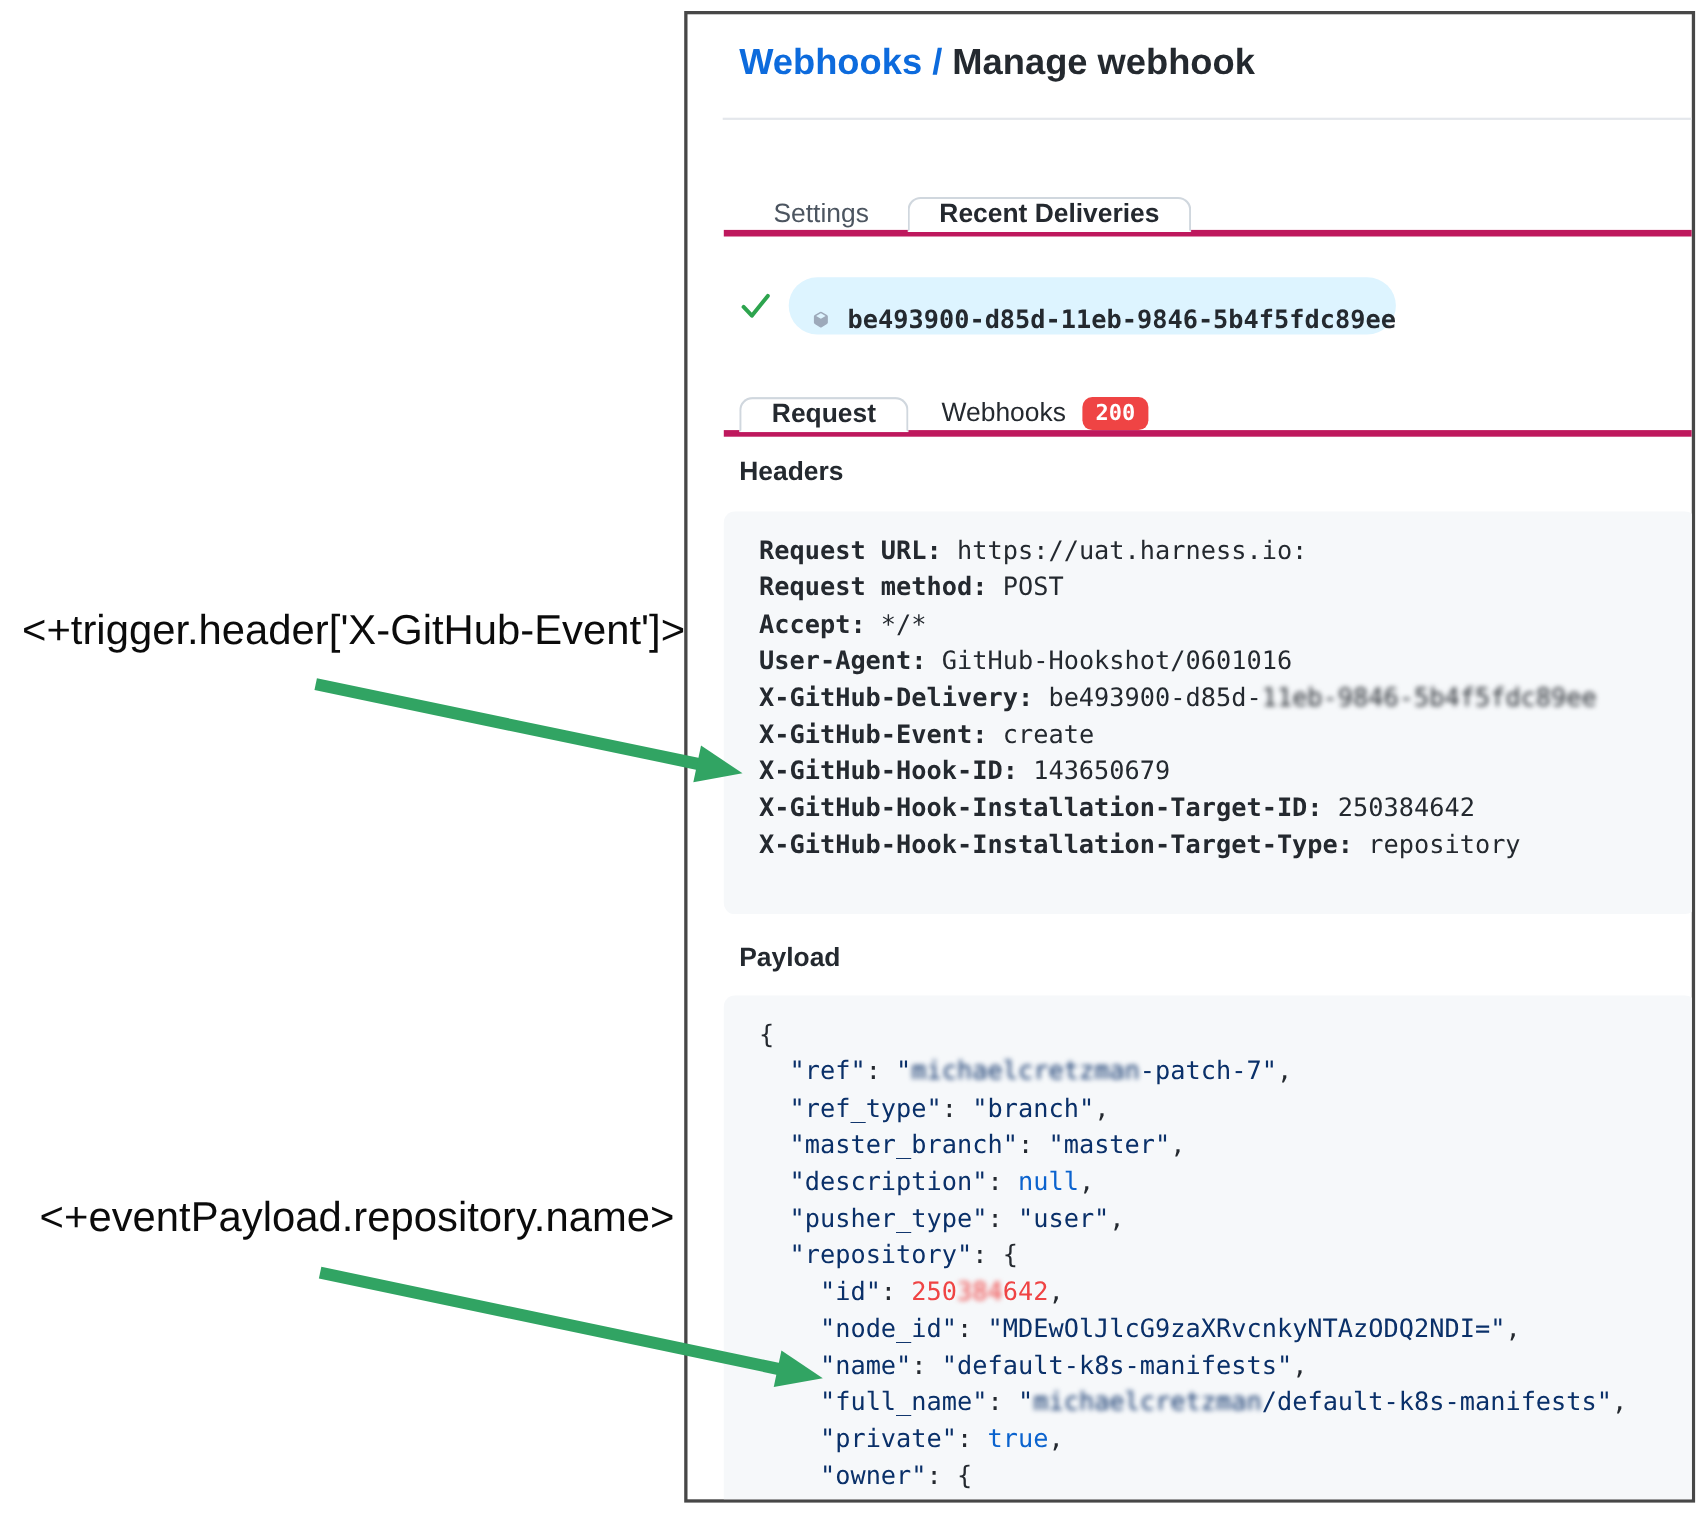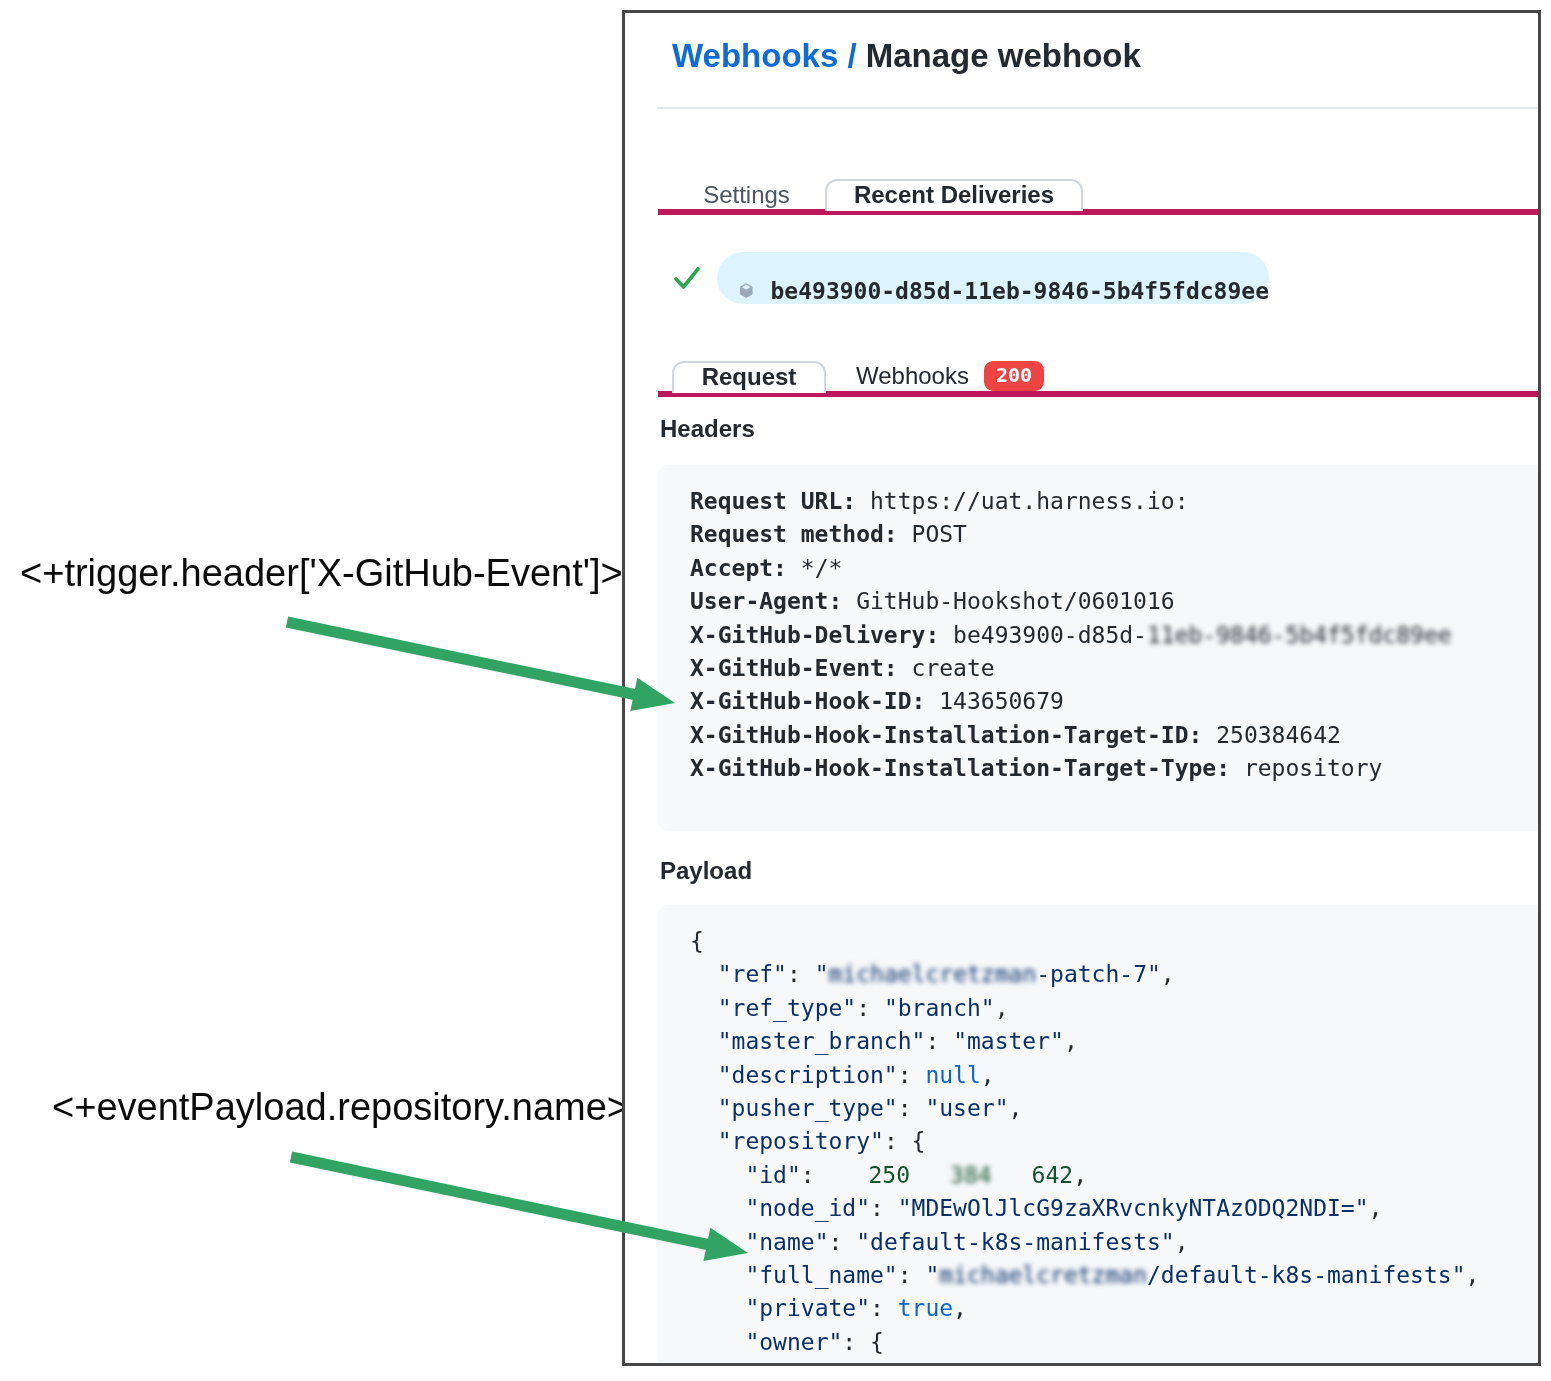--- a/index.html
+++ b/index.html
@@ -6,21 +6,21 @@
   body{
     width:1551px;height:1381px;position:relative;background:#ffffff;
     font-family:"Liberation Sans", sans-serif;color:#24292f;overflow:hidden;
   }
   
   .annotation{
     position:absolute;font-size:38px;color:#0b0b0b;letter-spacing:0;
     font-family:"Liberation Sans", sans-serif;white-space:nowrap;
   }
   #annotation-1{left:20px;top:552px;}
-  #annotation-2{left:52px;top:1086px;text-align:right;}
+  #annotation-2{left:36px;top:1086px;text-align:right;}
   #arrow-layer{position:absolute;left:0;top:0;width:1551px;height:1381px;z-index:10;pointer-events:none;}
 
   
   .frame{
     position:absolute;left:622px;top:10px;width:919px;height:1356px;
     border:3px solid #474747;background:#ffffff;box-sizing:border-box;
     overflow:hidden;z-index:1;
   }
   .page-title{position:absolute;left:47px;top:24px;font-size:33px;font-weight:600;white-space:nowrap;}
   .page-title .crumb-link{color:#0d6bdd;cursor:pointer;}
@@ -48,37 +48,37 @@
   }
   #check-icon{position:absolute;left:48px;top:251px;}
   .delivery-pill{
     position:absolute;left:92px;top:239px;width:552px;height:52px;border-radius:26px;
     background:#ddf4ff;display:flex;align-items:flex-end;gap:17px;padding-left:22px;
     box-sizing:border-box;cursor:pointer;
   }
   .uuid{font-family:"DejaVu Sans Mono", monospace;font-size:23px;font-weight:600;color:#24292f;white-space:nowrap;}
 
   
-  .section-heading{position:absolute;left:35px;font-size:24px;font-weight:700;color:#24292f;}
+  .section-heading{position:absolute;left:47px;font-size:24px;font-weight:700;color:#24292f;}
   #headers-heading{top:402px;}
   #payload-heading{top:844px;}
   .code-box{
     position:absolute;left:33px;right:-4px;background:#f6f8fa;border-radius:10px;
     box-sizing:border-box;padding:20px 0 0 32px;
   }
   #headers-box{top:452px;height:366px;}
   #payload-box{top:892px;height:470px;}
   .code-line{
     font-family:"DejaVu Sans Mono", monospace;font-size:23px;line-height:33.4px;
     color:#24292f;white-space:pre;
   }
   .code-line b{font-weight:700;}
   .j-p{color:#24292f;}
   .j-s{color:#0a3069;}
-  .j-n{color:#14532d;margin-left:40px;}
+  .j-n{color:#ef4444;}
   .j-k{color:#0b63ce;}
   .blur{filter:blur(2.6px);}
 </style>
 </head>
 <body>
 
 <svg id="arrow-layer">
   <g>
     <line x1="287" y1="622" x2="637" y2="695" stroke="#31a463" stroke-width="11"></line>
     <polygon points="675,703 630.3,711.1 637.3,677.7" fill="#31a463"></polygon>

